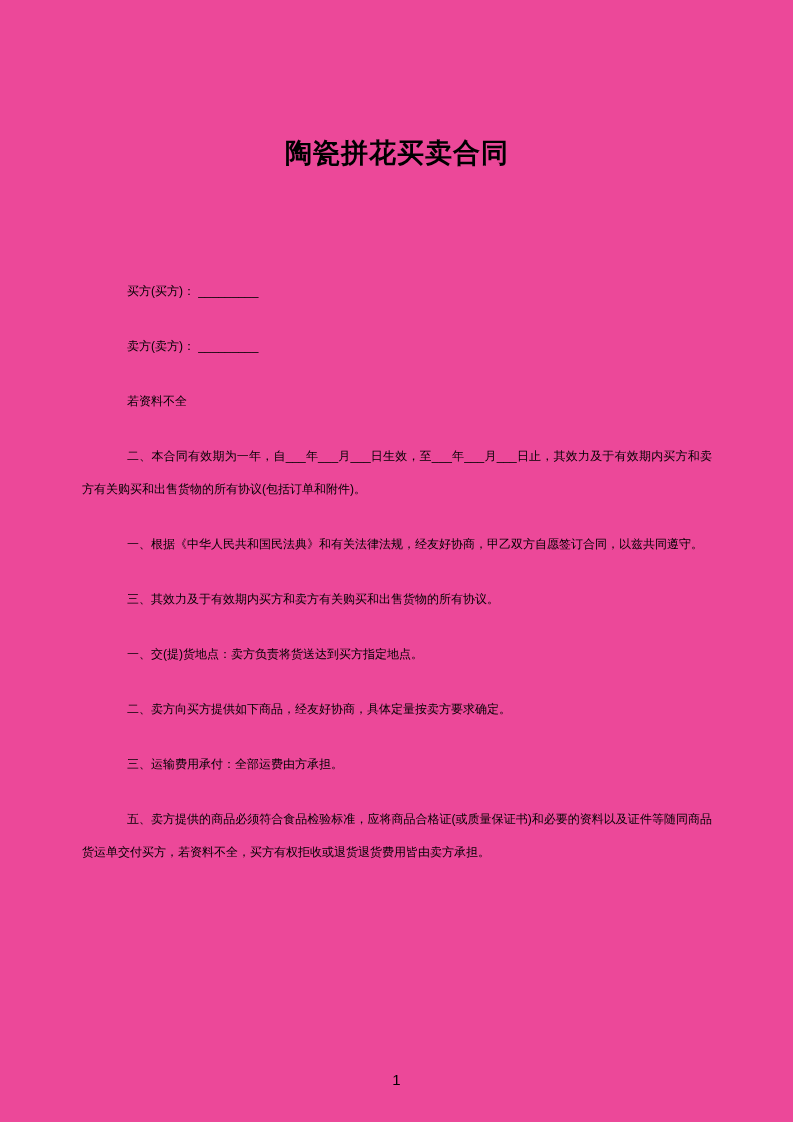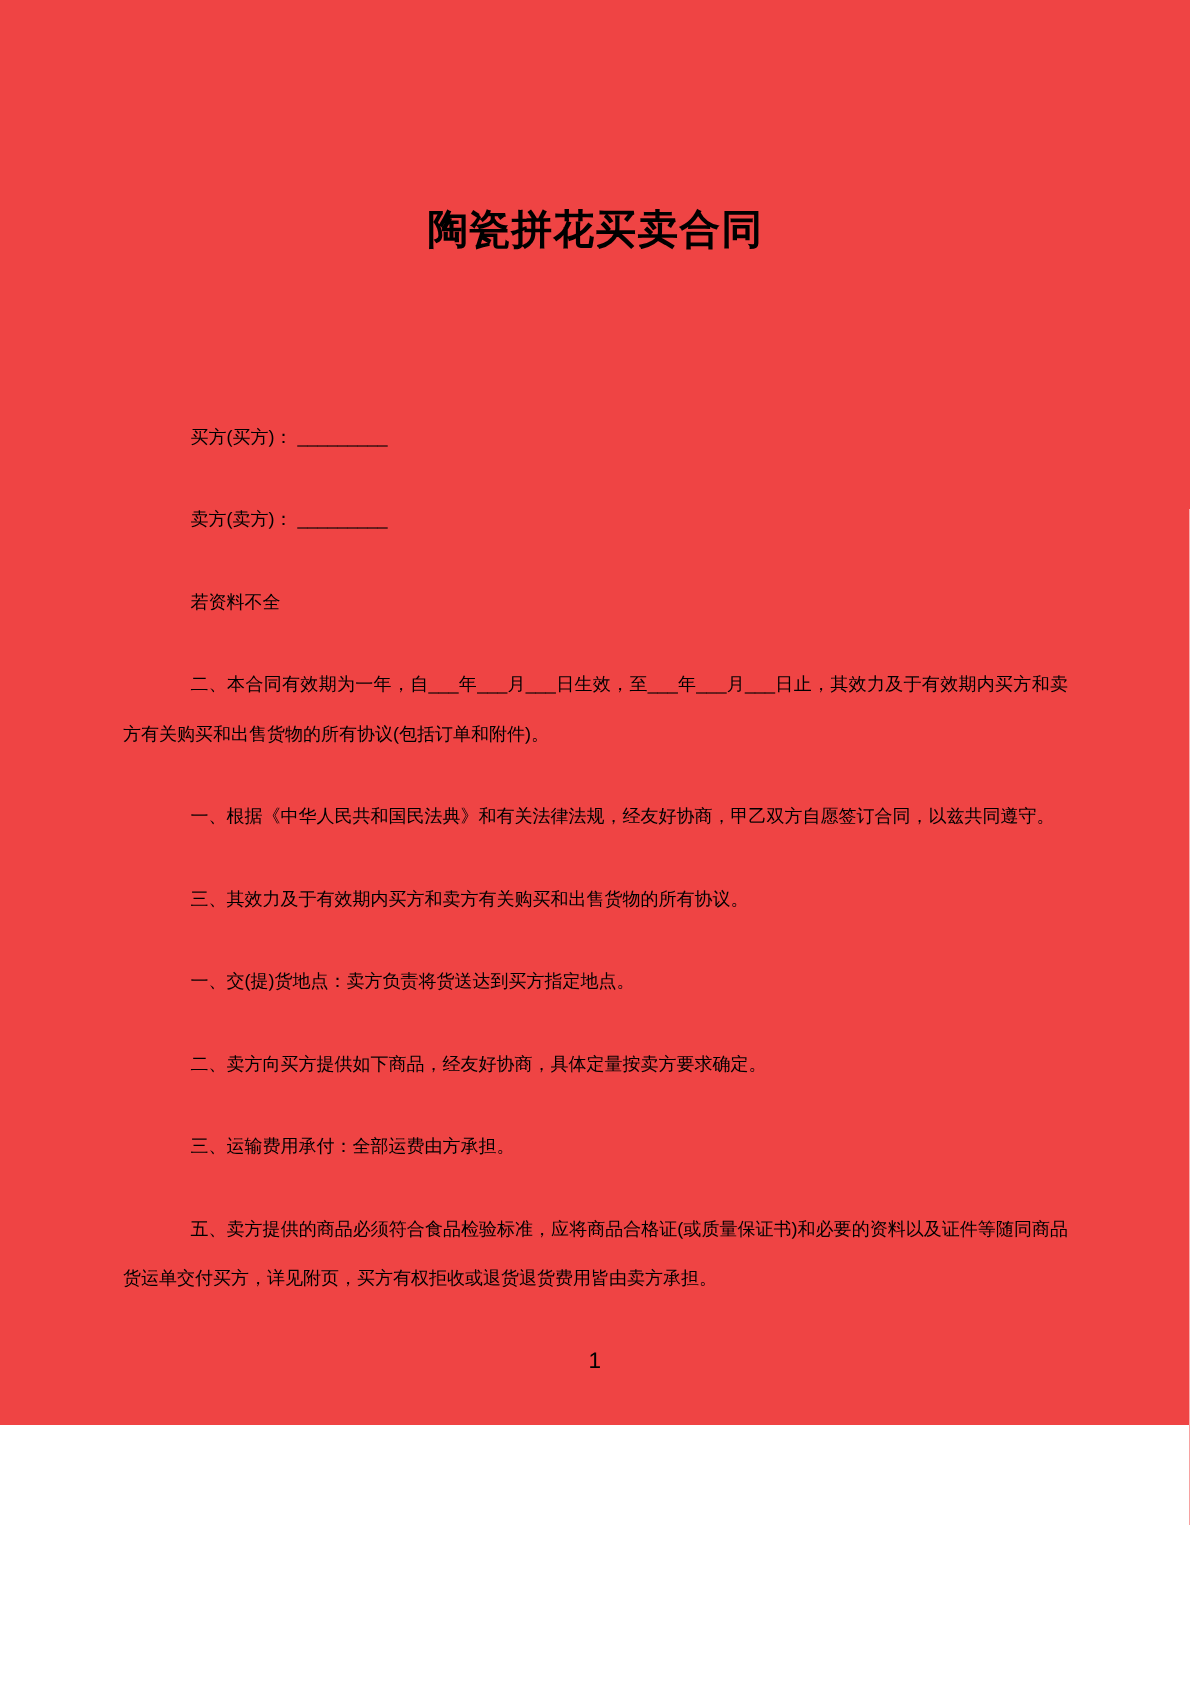--- a/index.html
+++ b/index.html
@@ -3,23 +3,23 @@
 <meta charset="utf-8">
 <style>
   html, body {
     margin: 0;
     padding: 0;
     background: #ffffff;
   }
   .page {
     position: relative;
     width: 793px;
-    height: 950px;
+    height: 1122px;
     margin: 0 auto;
-    background: #ef4444;
+    background: #ec4899;
     color: #000000;
     font-family: "Liberation Sans", sans-serif;
     box-sizing: border-box;
     padding: 133px 81px 0 82px;
     overflow: hidden;
   }
   .doc-title {
     font-size: 27px;
     font-weight: bold;
     line-height: 40px;
@@ -65,17 +65,17 @@
   <p class="para">三、其效力及于有效期内买方和卖方有关购买和出售货物的所有协议。</p>
 
 
   <p class="para">一、交(提)货地点：卖方负责将货送达到买方指定地点。</p>
 
   <p class="para">二、卖方向买方提供如下商品，经友好协商，具体定量按卖方要求确定。</p>
 
   <p class="para">三、运输费用承付：全部运费由方承担。</p>
 
 
-  <p class="para">五、卖方提供的商品必须符合食品检验标准，应将商品合格证(或质量保证书)和必要的资料以及证件等随同商品货运单交付买方，详见附页，买方有权拒收或退货退货费用皆由卖方承担。</p>
+  <p class="para">五、卖方提供的商品必须符合食品检验标准，应将商品合格证(或质量保证书)和必要的资料以及证件等随同商品货运单交付买方，若资料不全，买方有权拒收或退货退货费用皆由卖方承担。</p>
 
   <div class="footer">1</div>
 
 </div>
 
 </body></html>

